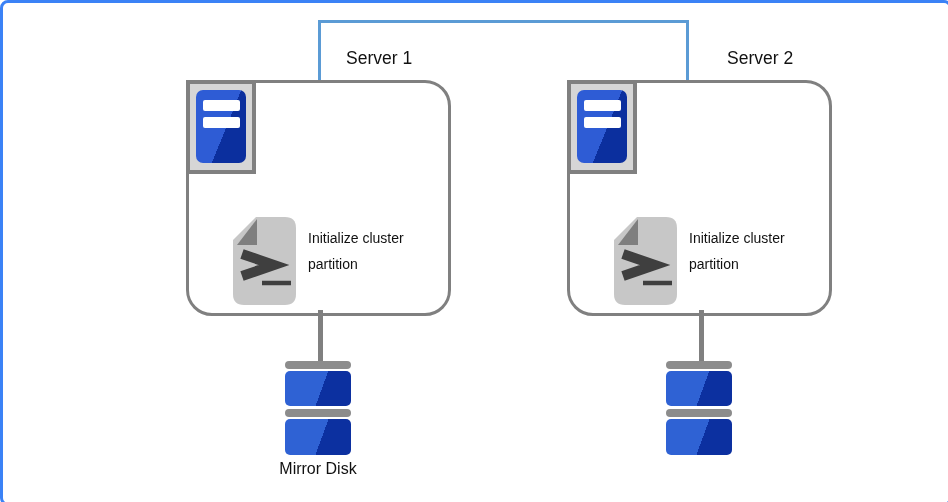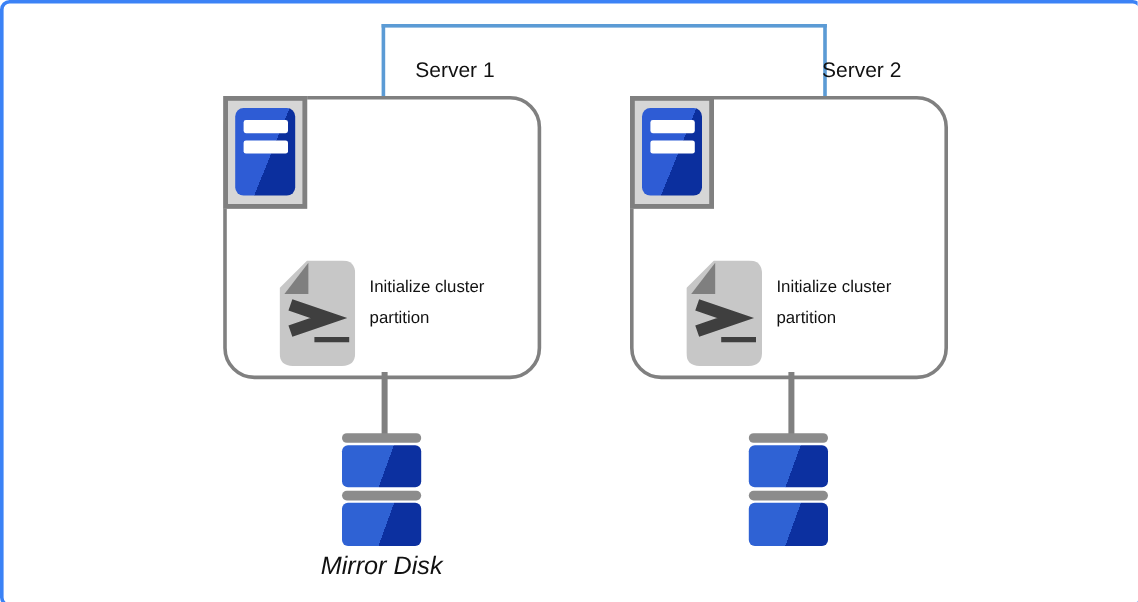--- a/index.html
+++ b/index.html
@@ -15,21 +15,21 @@
   }
   
   .link{position:absolute;background:#5B9BD5;z-index:1;}
   .link-v1{left:315px;top:17px;width:3px;height:60px;}
   .link-h {left:315px;top:17px;width:371px;height:3px;}
   .link-v2{left:683px;top:17px;width:3px;height:60px;}
 
   
   .group{position:absolute;top:77px;width:265px;height:400px;z-index:2;}
   .group-1{left:183px;}
-  .group-2{left:522px;}
+  .group-2{left:564px;}
 
   .server-label{
     position:absolute;left:160px;top:-32px;
     font-size:17.5px;white-space:nowrap;
   }
   .server-box{
     position:absolute;left:0;top:0;width:265px;height:236px;
     border:3px solid #808080;border-radius:26px;
     background:#fff;box-sizing:border-box;
   }
@@ -64,21 +64,21 @@
   .disk-bar1{top:281px;}
   .disk-bar2{top:329px;}
   .disk-rect{
     position:absolute;left:99px;width:66px;height:35px;border-radius:5px;
     background:linear-gradient(110deg,#2F62D4 55%,#0C30A0 55%);
   }
   .disk-rect1{top:291px;}
   .disk-rect2{top:339px;height:36px;}
   .disk-label{
     position:absolute;left:32px;top:380px;width:200px;
-    text-align:center;font-size:21px;font-style:italic;
+    text-align:center;font-size:16px;
   }
 </style>
 </head>
 <body>
 
 <div class="canvas">
 
   <div class="link link-v1"></div>
   <div class="link link-h"></div>
   <div class="link link-v2"></div>

